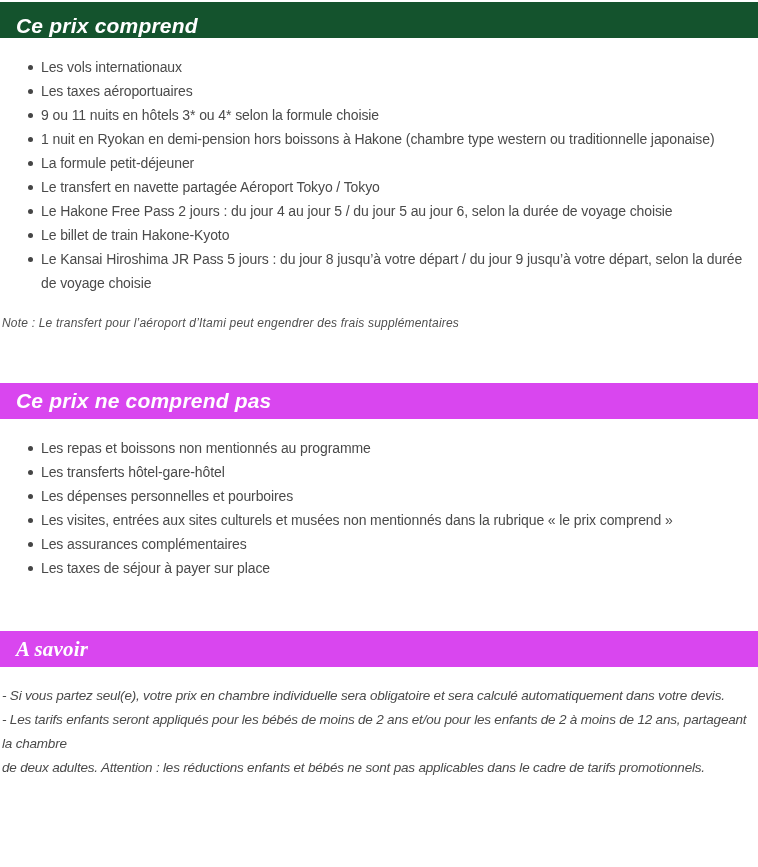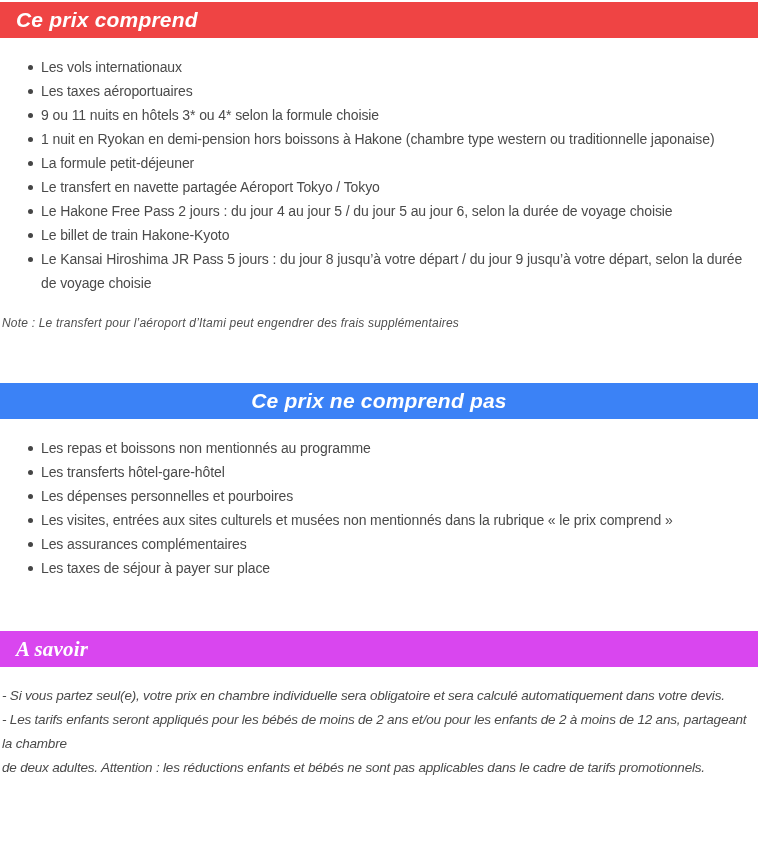--- a/index.html
+++ b/index.html
@@ -78,39 +78,39 @@
     color: #4a4a4a;
   }
   .para .pline { display: block; }
 </style>
 </head>
 <body>
 
 <div class="page">
 
   <section>
-    <h2 class="bar" style="background: #ef4444;">
+    <h2 class="bar" style="background: #14532d; align-items: flex-end;">
       <span>Ce prix comprend</span>
     </h2>
     <ul class="price-list">
         <li>Les vols internationaux</li>
         <li>Les taxes aéroportuaires</li>
         <li>9 ou 11 nuits en hôtels 3* ou 4* selon la formule choisie</li>
         <li>1 nuit en Ryokan en demi-pension hors boissons à Hakone (chambre type western ou traditionnelle japonaise)</li>
         <li>La formule petit-déjeuner</li>
         <li>Le transfert en navette partagée Aéroport Tokyo / Tokyo</li>
         <li>Le Hakone Free Pass 2 jours : du jour 4 au jour 5 / du jour 5 au jour 6, selon la durée de voyage choisie</li>
         <li>Le billet de train Hakone-Kyoto</li>
         <li>Le Kansai Hiroshima JR Pass 5 jours : du jour 8 jusqu’à votre départ / du jour 9 jusqu’à votre départ, selon la durée de voyage choisie</li>
       </ul>
     <p class="note">Note : Le transfert pour l’aéroport d’Itami peut engendrer des frais supplémentaires</p>
   </section>
 
   <section>
-    <h2 class="bar bar-not-included" style="background: #3b82f6; justify-content: center;">
+    <h2 class="bar bar-not-included" style="background: #d946ef;">
       <span>Ce prix ne comprend pas</span>
     </h2>
     <ul class="price-list">
         <li>Les repas et boissons non mentionnés au programme</li>
         <li>Les transferts hôtel-gare-hôtel</li>
         <li>Les dépenses personnelles et pourboires</li>
         <li>Les visites, entrées aux sites culturels et musées non mentionnés dans la rubrique « le prix comprend »</li>
         <li>Les assurances complémentaires</li>
         <li>Les taxes de séjour à payer sur place</li>
       </ul>

